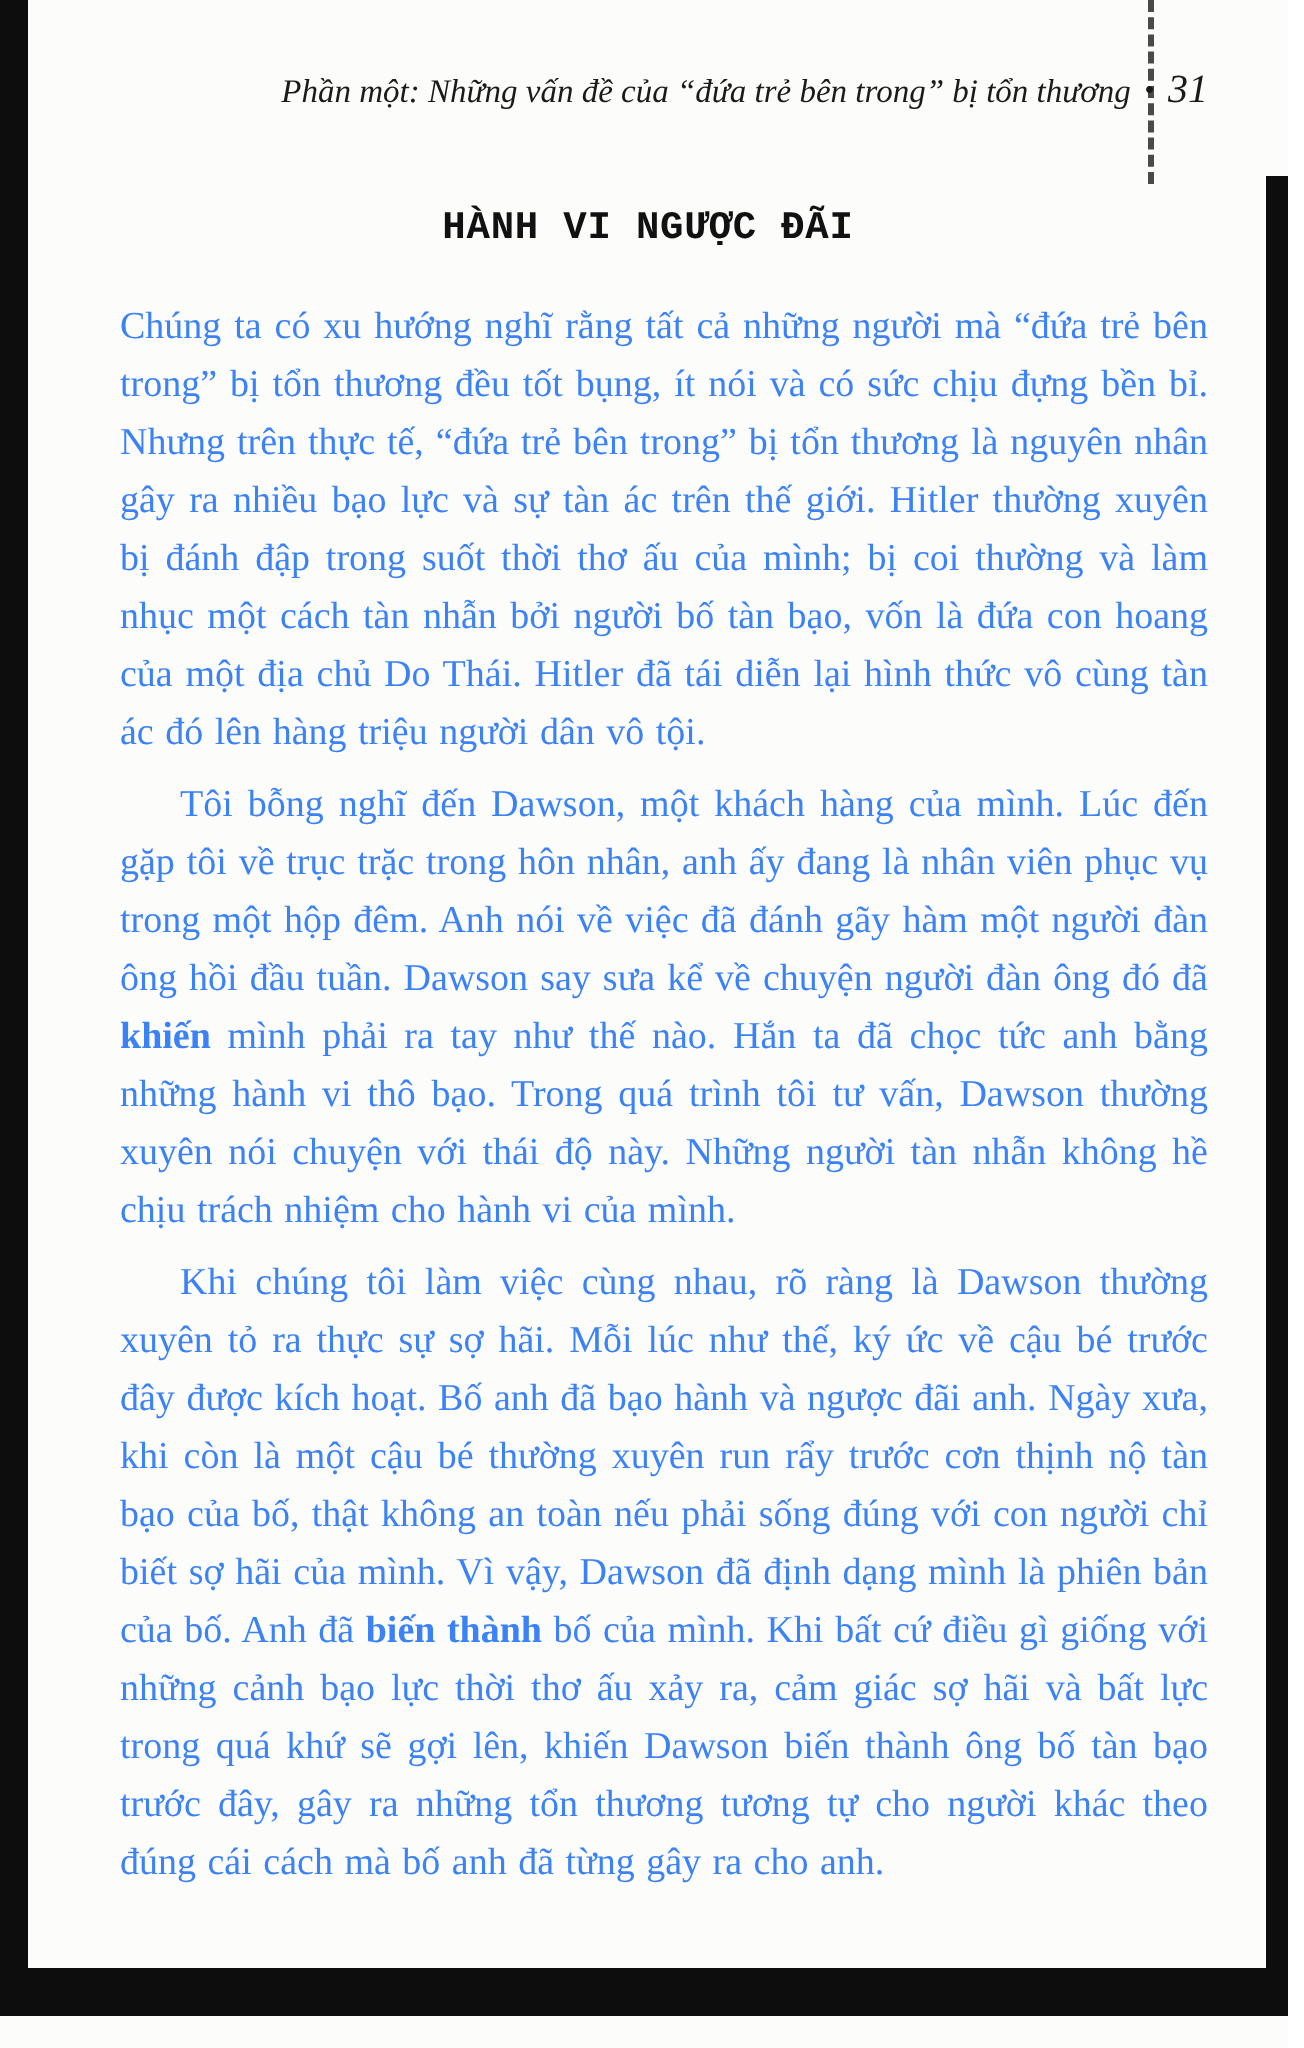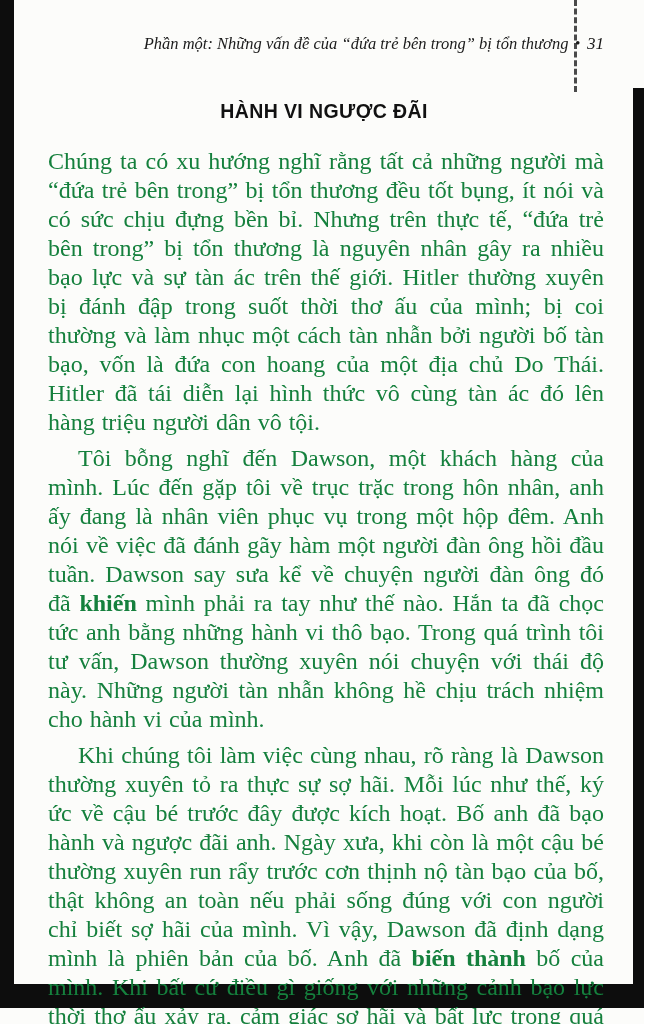--- a/index.html
+++ b/index.html
@@ -46,39 +46,39 @@
     padding-bottom: 4px;
   }
   .running-header .header-sep {
     font-style: normal;
     font-weight: bold;
     font-size: 13px;
     position: relative;
     top: -2px;
   }
   .running-header .header-page-number {
-    font-size: 17px;
+    font-size: 20px;
   }
   .chapter-heading {
     margin: 42px 0 24px 0;
     text-align: center;
-    font-family: Liberation Sans, sans-serif;
+    font-family: Liberation Mono, monospace;
     font-weight: 700;
     font-size: 19.5px;
     letter-spacing: 0.4px;
     color: #111;
   }
   .para {
-    margin: 0 0 7px 4px;
-    font-size: 24px;
+    margin: 0 0 7px 16px;
+    font-size: 19px;
     line-height: 29px;
     text-align: justify;
     text-justify: inter-word;
     word-spacing: 1px;
-    color: #15803d;
+    color: #3b82f6;
   }
   .para + .para {
     text-indent: 30px;
     margin-top: 7px;
   }
   .emph {
     font-weight: bold;
   }
 </style>
 </head>

